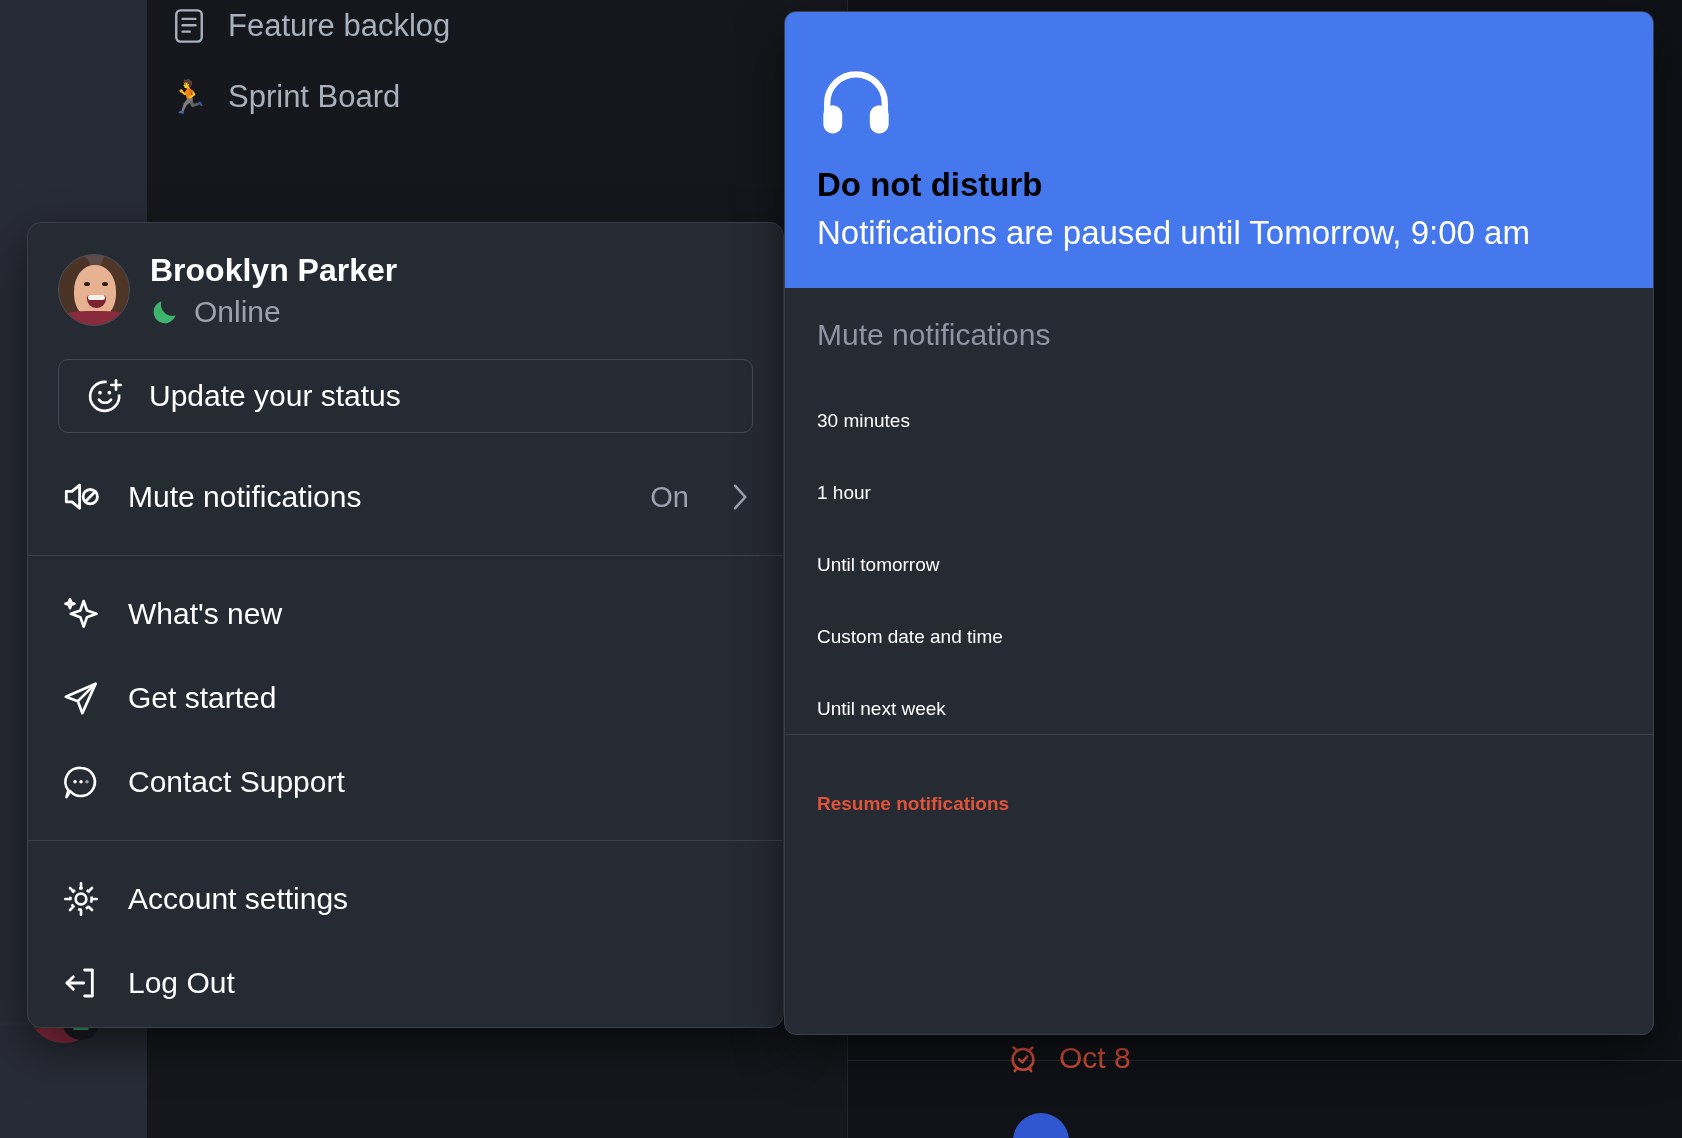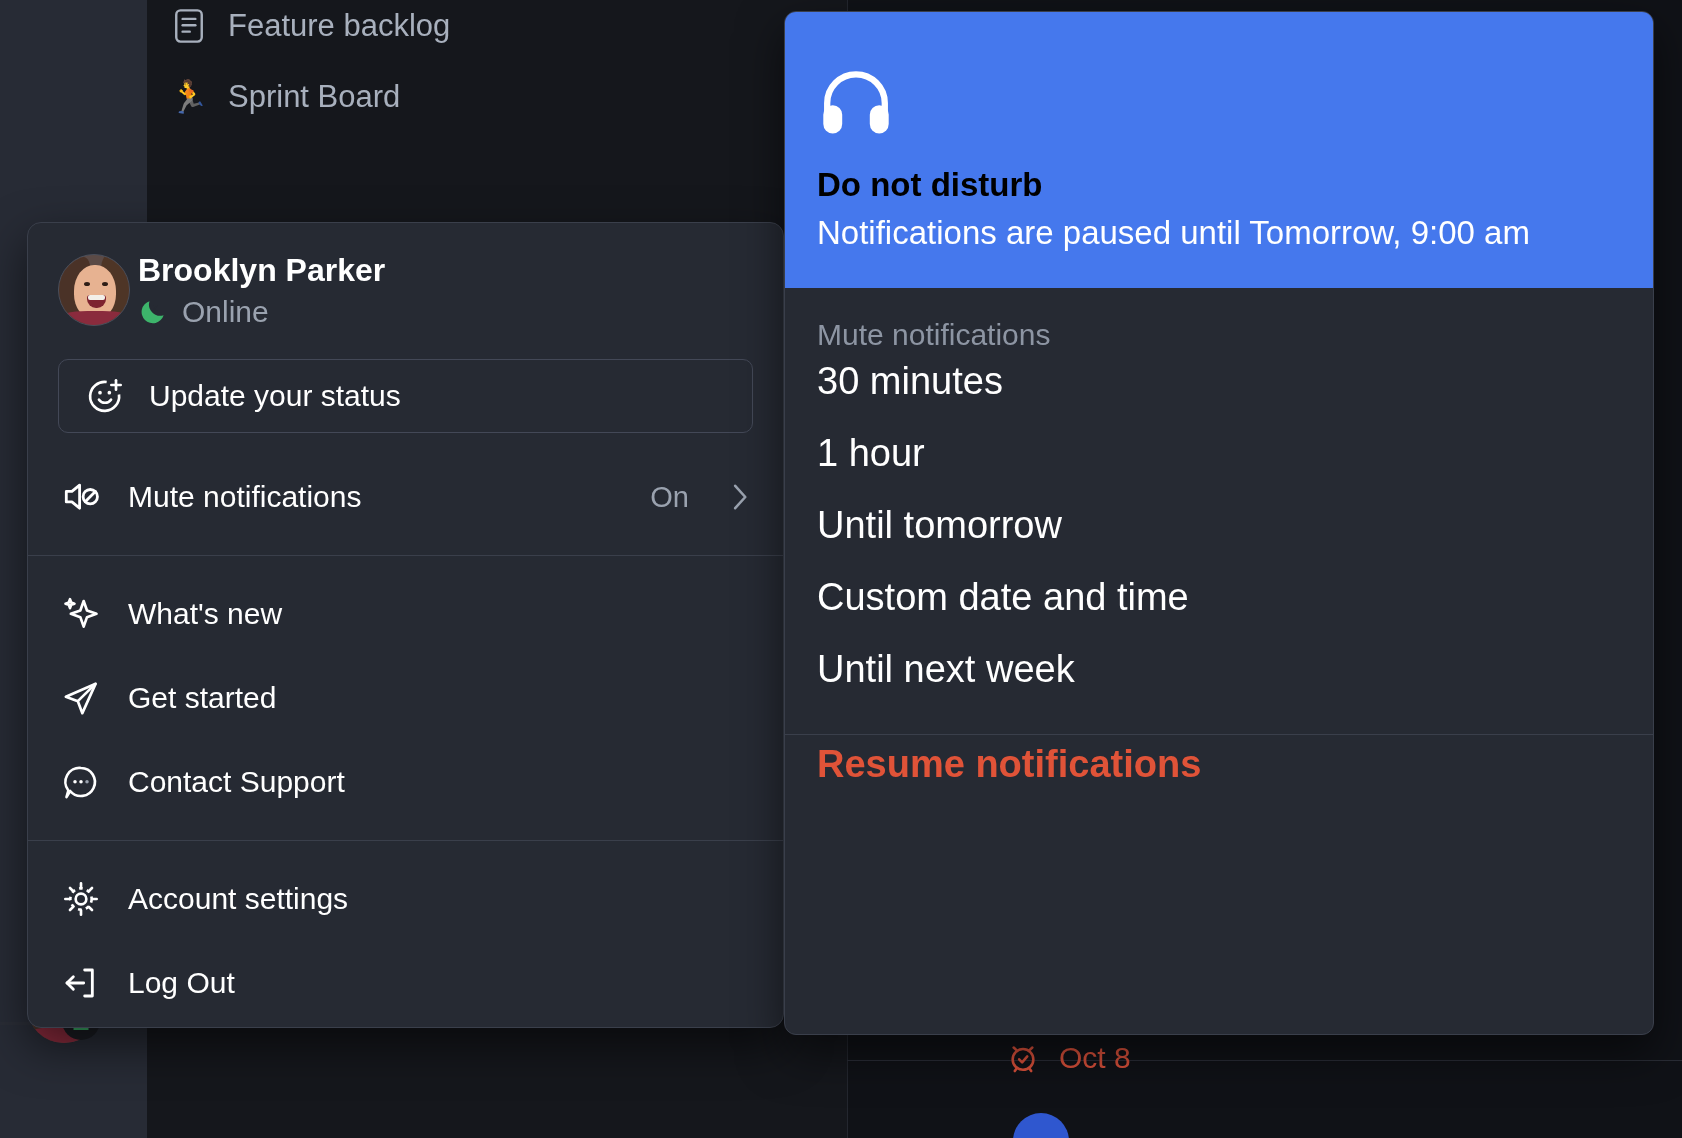--- a/index.html
+++ b/index.html
@@ -92,21 +92,21 @@
   .menu {
     position: absolute; left: 27px; top: 222px; width: 757px; height: 806px;
     background: #262a33;
     border: 1px solid #3a3f4b;
     border-radius: 14px;
     overflow: hidden;
     box-shadow: 0 18px 46px rgba(0,0,0,.55);
     z-index: 5;
   }
   .menu-profile {
-    display: flex; align-items: center; gap: 8px;
+    display: flex; align-items: center; gap: 20px;
     padding: 28px 0 22px 30px;
   }
   .m-avatar {
     position: relative; width: 72px; height: 72px; border-radius: 50%;
     overflow: hidden; background: #5b4a46; flex: 0 0 auto;
     border: 1px solid #4a4f5c;
   }
   .m-avatar .hair-l { position: absolute; left: -6px; top: 2px; width: 38px; height: 72px; background: #4a3227; border-radius: 50% 20% 40% 50%; }
   .m-avatar .hair-r { position: absolute; right: -8px; top: 0; width: 36px; height: 68px; background: #4e3526; border-radius: 20% 50% 50% 40%; }
   .m-avatar .skin { position: absolute; left: 15px; top: 10px; width: 42px; height: 54px; background: #e7b291; border-radius: 48% 48% 46% 46%; }
@@ -155,22 +155,22 @@
   .dnd-banner {
     background: #4578ed;
     padding: 54px 32px 34px 32px;
   }
   .dnd-title { color: #000000; font-size: 33px; font-weight: bold; margin-top: 28px; }
   .dnd-sub { color: #fff; font-size: 33px; line-height: 1.28; margin-top: 8px; }
   .sub-head {
     color: #8d95a3; font-size: 30px; padding: 30px 32px 8px 32px;
   }
   .sub-row {
-    height: 72px; display: flex; align-items: flex-start;
-    padding: 0 32px; color: #ffffff; font-size: 38px;
+    height: 72px; display: flex; align-items: flex-end;
+    padding: 0 32px; color: #ffffff; font-size: 19px;
   }
   .sub-sep { height: 1px; background: #3a3f4b; margin-top: 14px; }
   .sub-row.danger { color: #e05338; height: 80px; padding-top: 8px; font-weight: bold; }
 
   svg { display: block; }
 </style>
 </head>
 <body>
 <div id="root">
 

